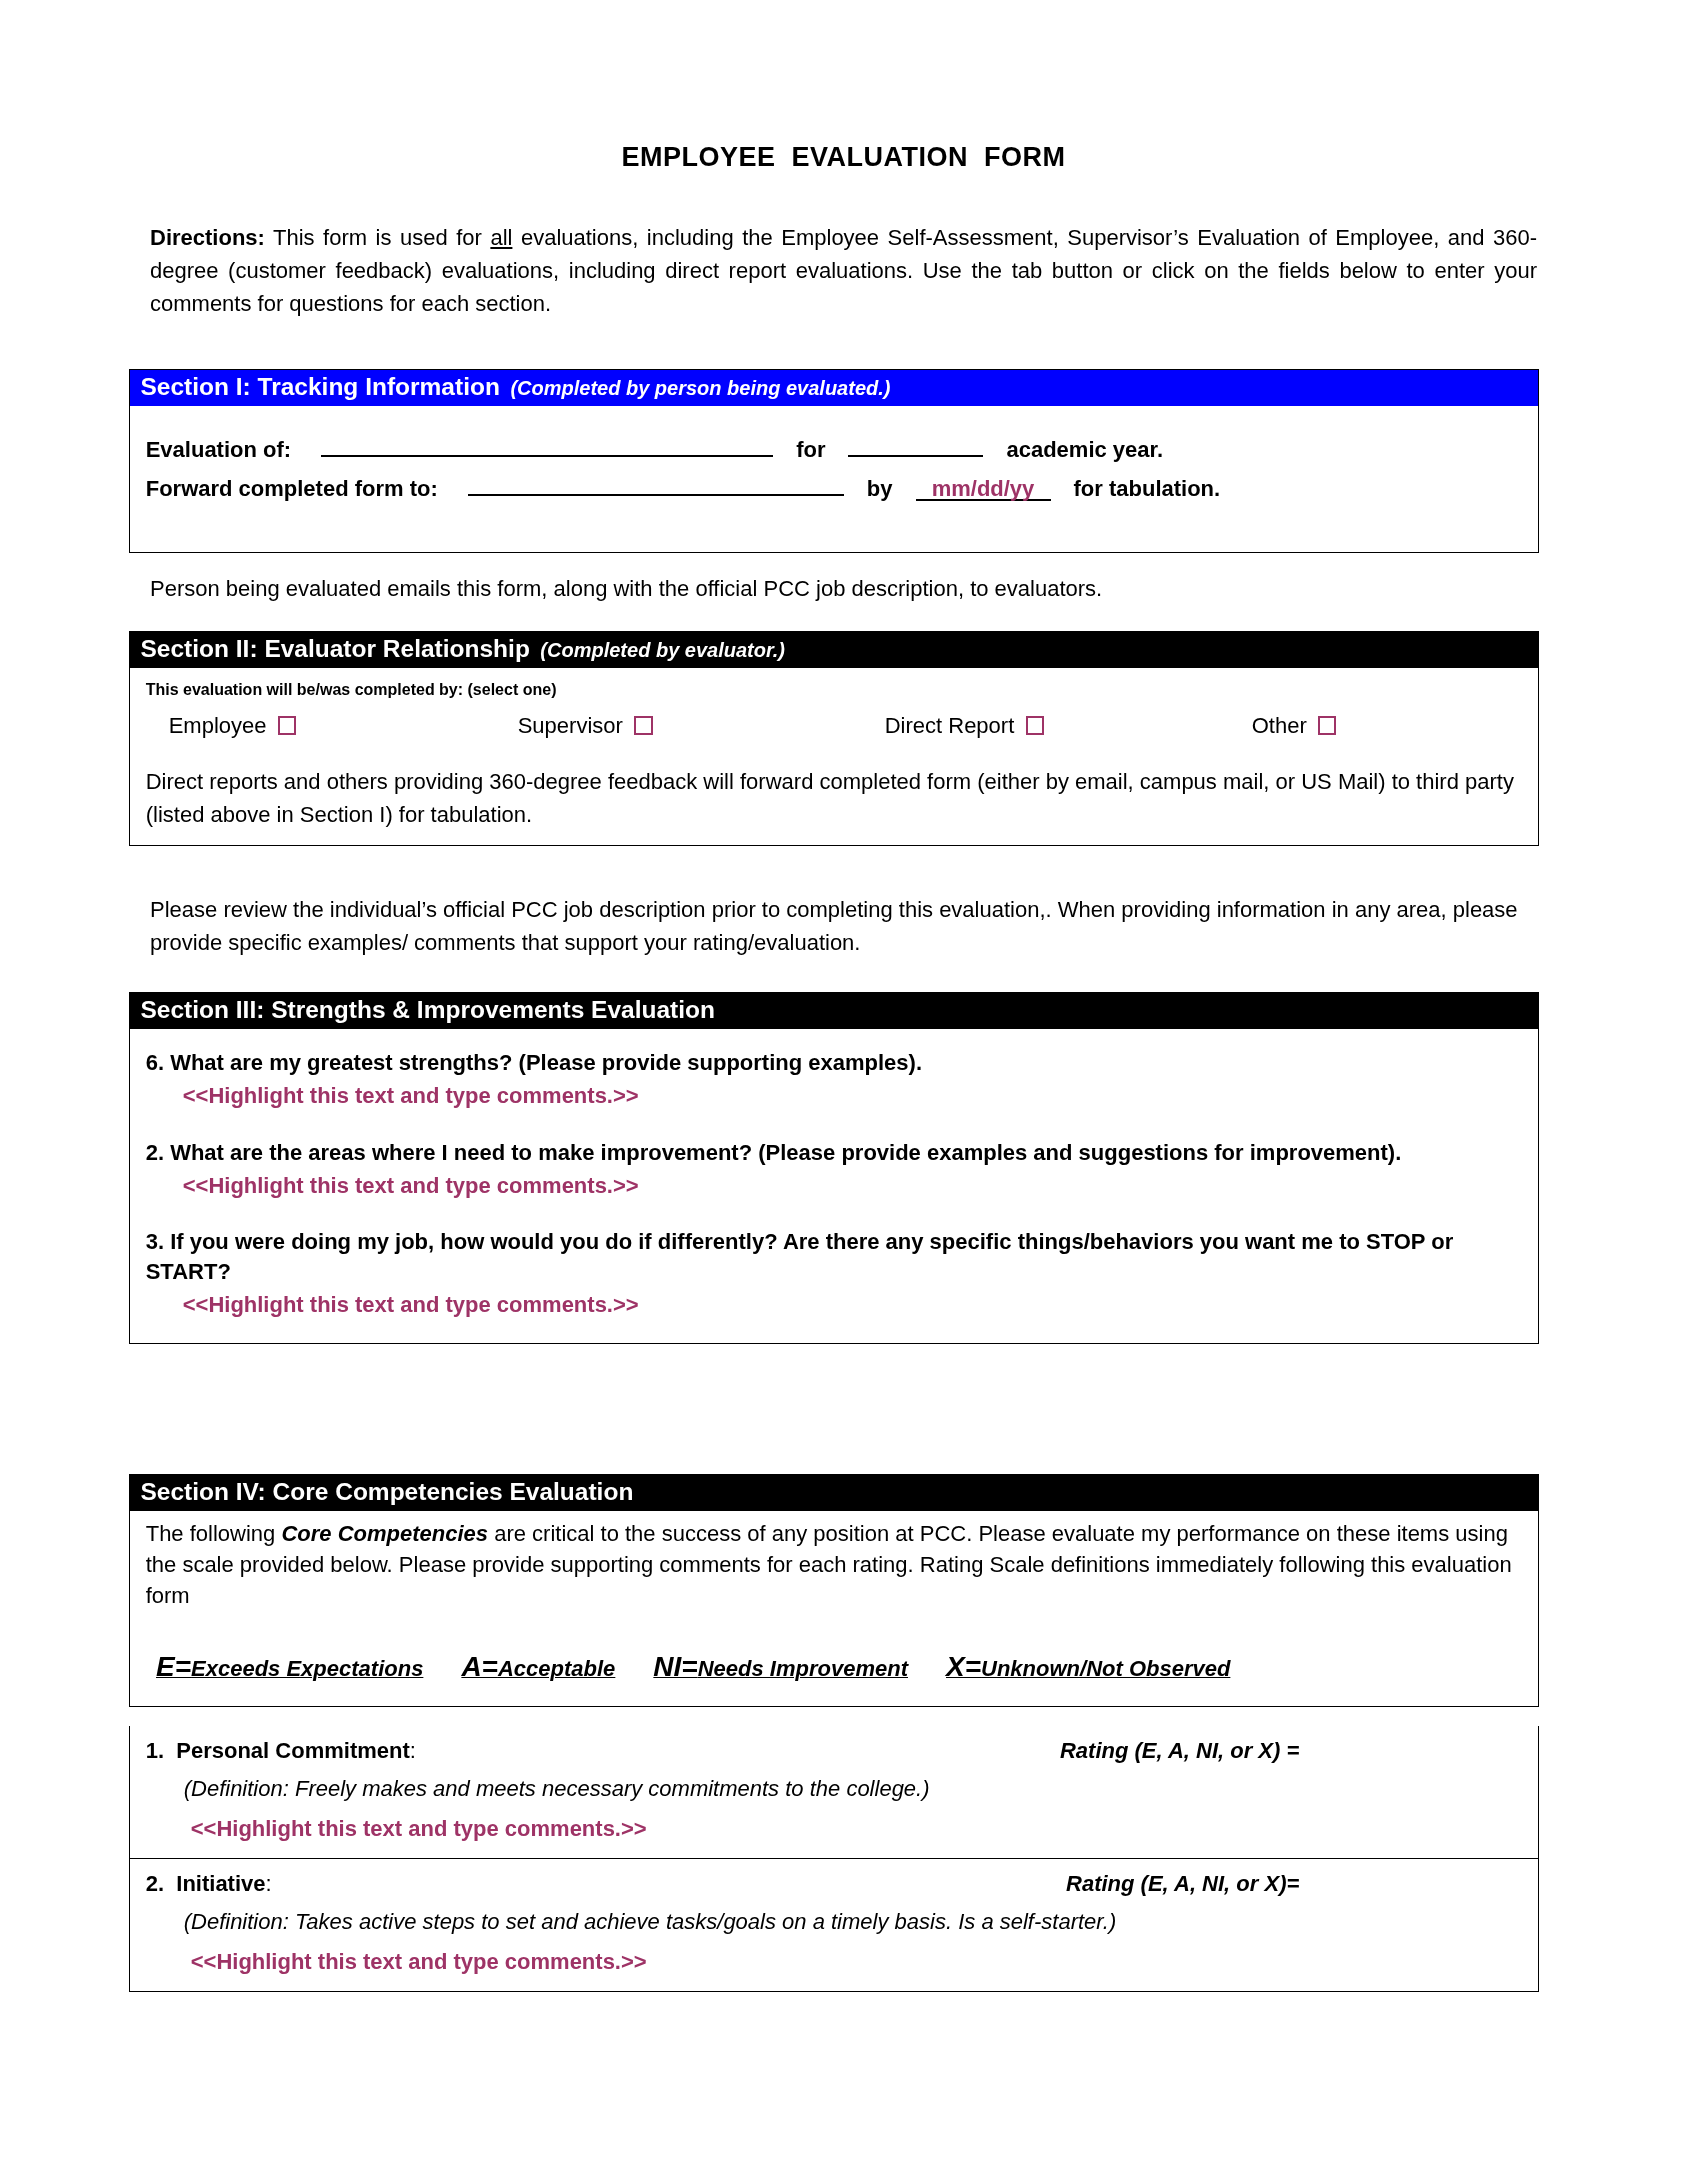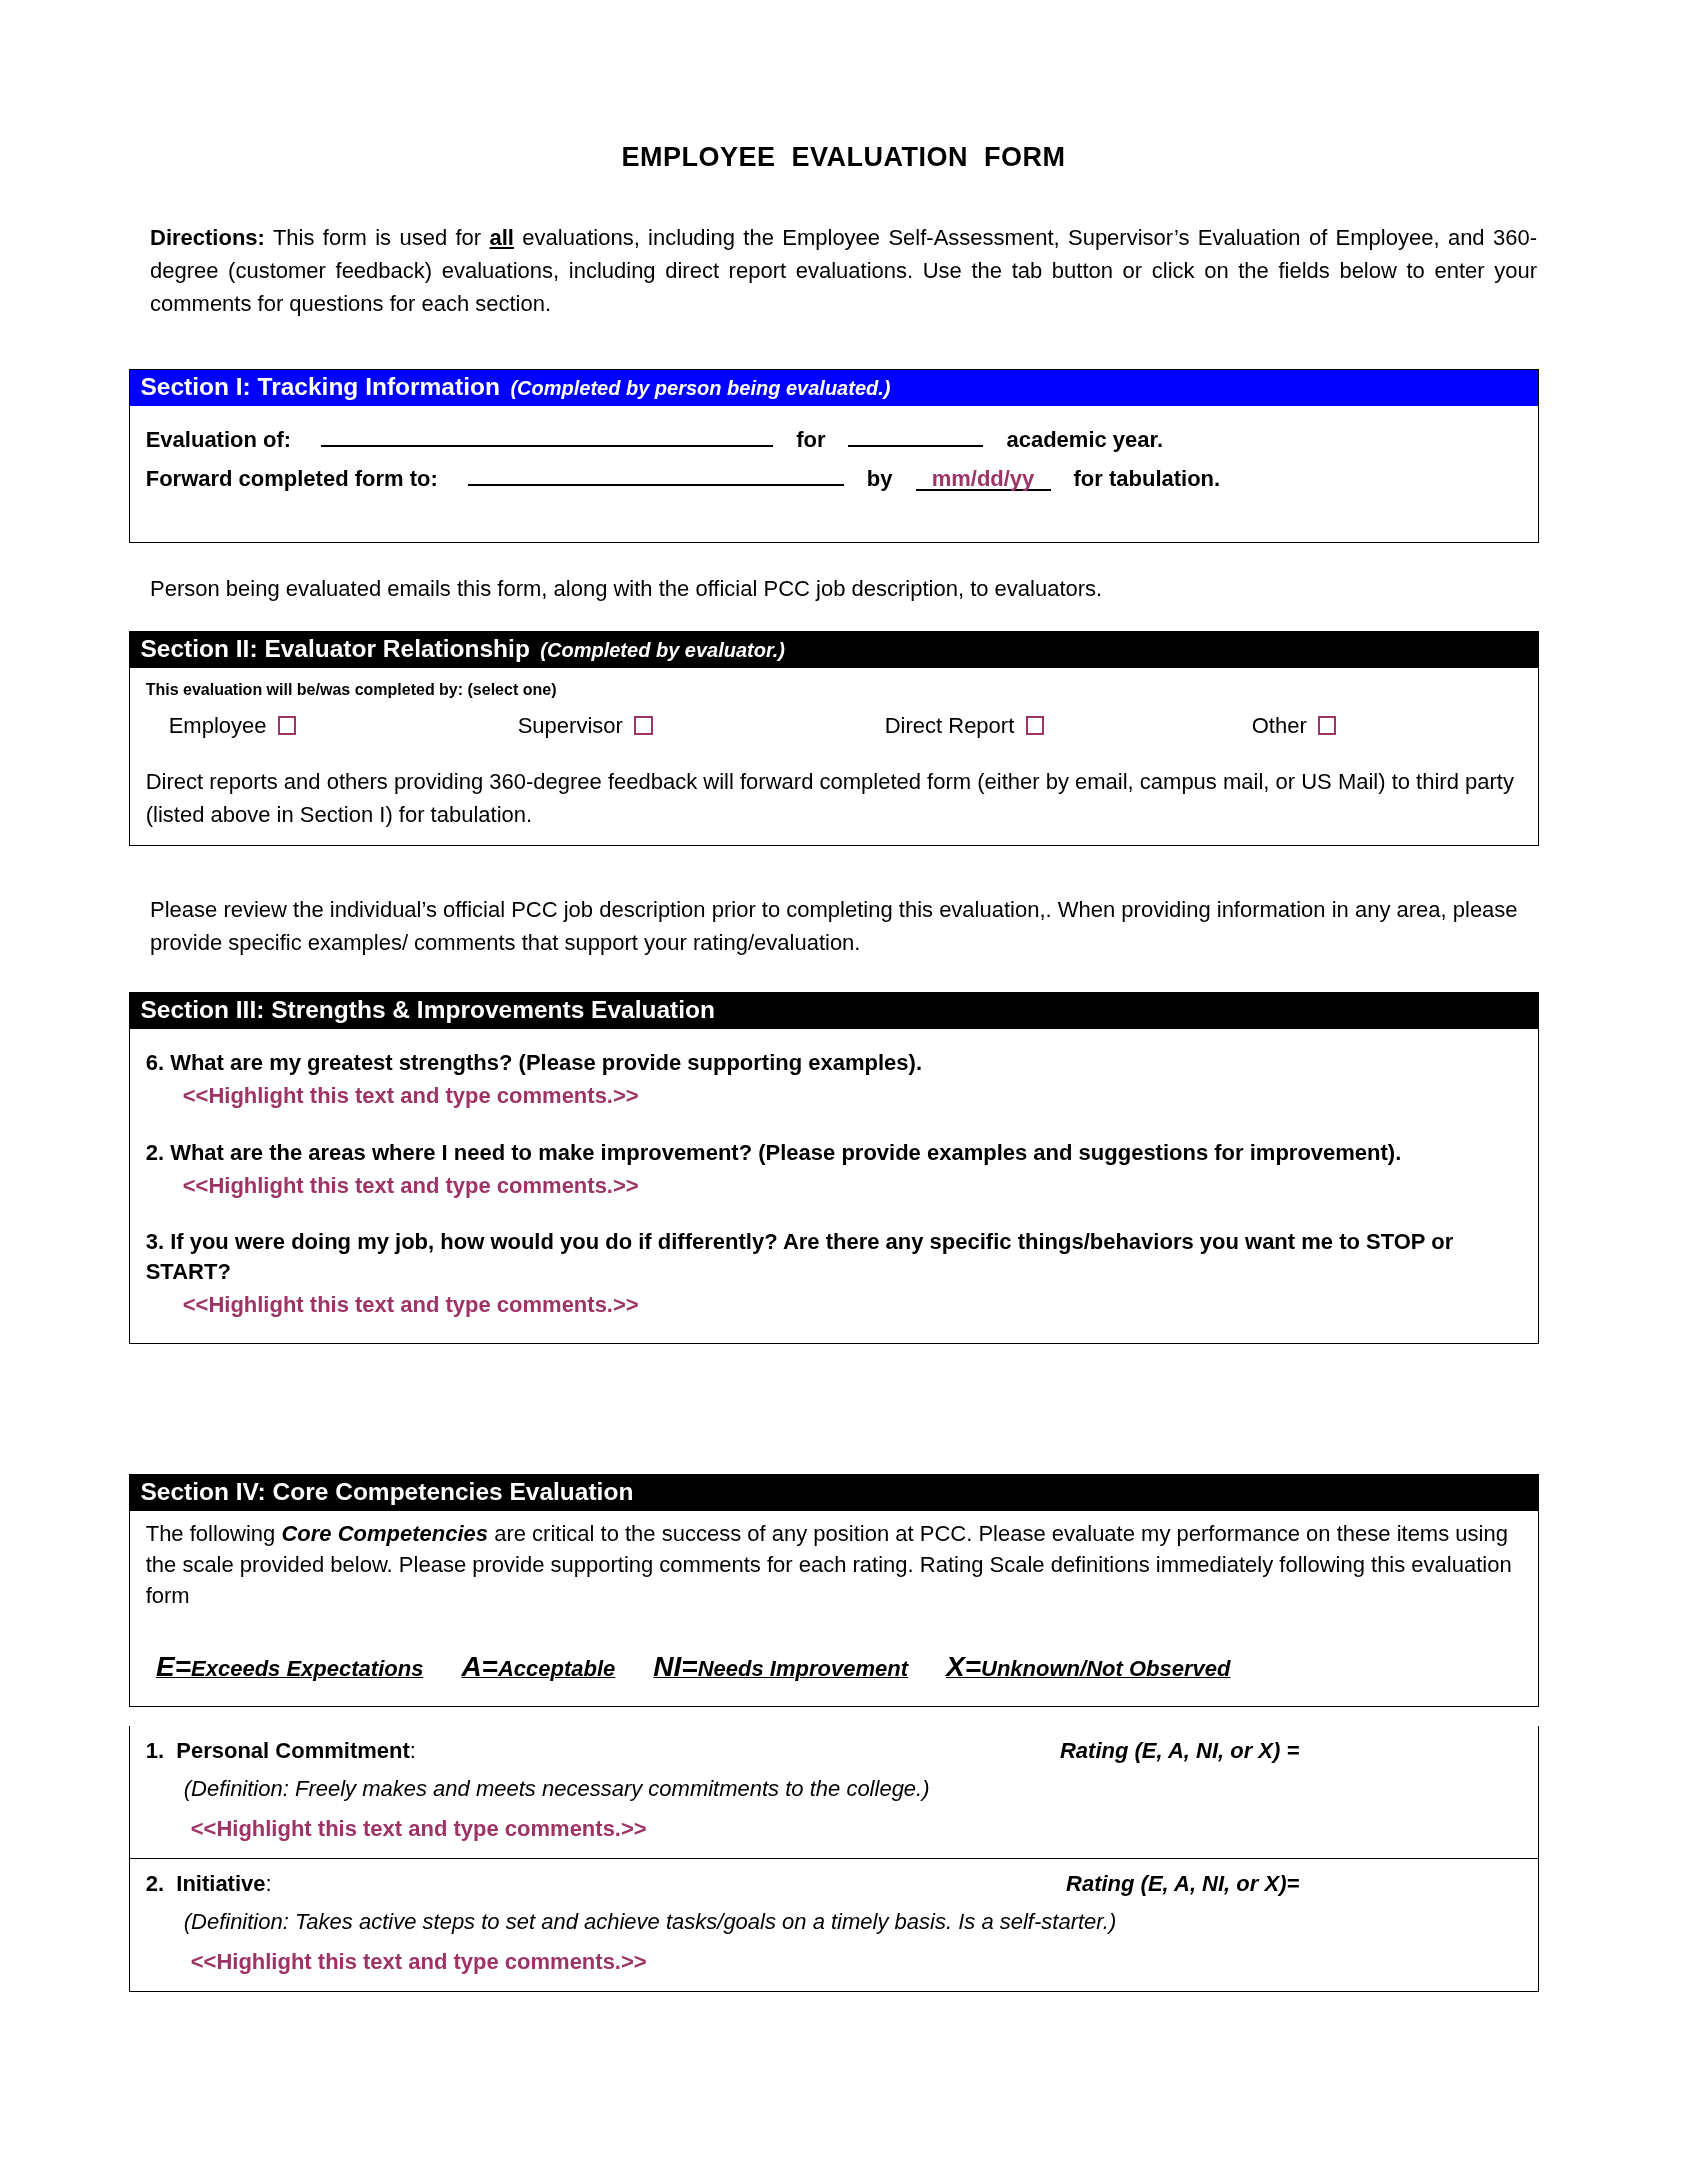--- a/index.html
+++ b/index.html
@@ -40,21 +40,21 @@
   .directions {
     position: absolute;
     left: 150px;
     top: 221px;
     width: 1387px;
     font-size: 22px;
     line-height: 33px;
     text-align: justify;
   }
   .directions .lead { font-weight: bold; }
-  .directions .ul-bold { font-weight: bold; text-decoration: underline; }
+  .directions .ul-bold { font-weight: normal; text-decoration: underline; }
 
   
   .sec-box {
     position: absolute;
     left: 129px;
     width: 1410px;
     box-sizing: border-box;
     border: 1.7px solid #000000;
     background: #ffffff;
   }
@@ -71,21 +71,21 @@
   .sec-bar.blue { background: #0000ff; }
   .sec-bar.black { background: #000000; }
   .sec-bar .sub {
     font-size: 20px;
     font-style: italic;
     font-weight: bold;
     margin-left: 10.5px;
   }
 
   
-  .s1-body { padding: 19px 0 23px 0; position: relative; height: 94px; }
+  .s1-body { padding: 19px 0 23px 0; position: relative; height: 94px; margin-top: 10px; }
   .s1-row {
     position: absolute;
     left: 15.7px;
     right: 12.2px;
     display: flex;
     align-items: baseline;
     font-size: 22px;
     font-weight: bold;
     white-space: nowrap;
   }

